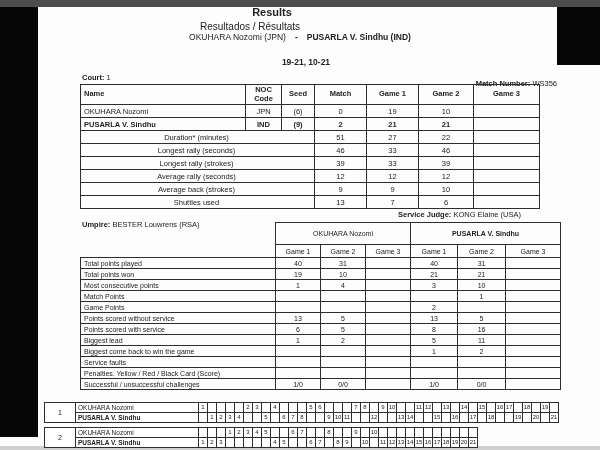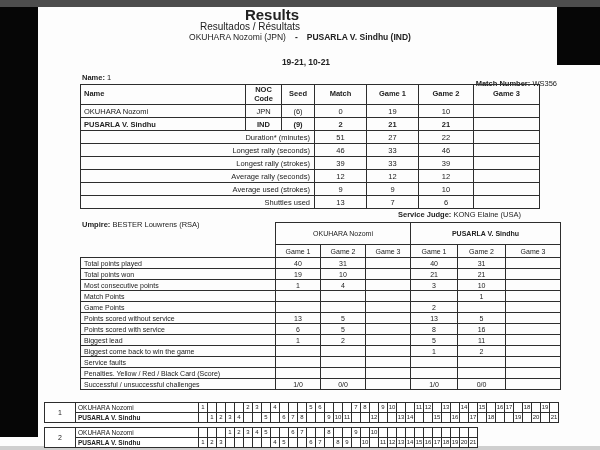--- a/index.html
+++ b/index.html
@@ -5,33 +5,33 @@
   * { margin:0; padding:0; box-sizing:border-box; }
   html,body { width:600px; height:450px; }
   body { position:relative; background:#fdfdfd; font-family:"Liberation Sans","DejaVu Sans",sans-serif; color:#222; overflow:hidden; }
   .b { font-weight:bold; }
   
   .frame-top { position:absolute; left:0; top:0; width:600px; height:7px; background:#4d4d4d; }
   .frame-left { position:absolute; left:0; top:7px; width:38px; height:430px; background:#060606; }
   .frame-right { position:absolute; left:557px; top:7px; width:43px; height:58px; background:#060606; }
   .frame-bottom { position:absolute; left:0; top:446px; width:600px; height:4px; background:#cfcfcf; }
   
-  .title { position:absolute; top:6px; left:0; width:544px; text-align:center; font-size:15px; font-weight:bold; }
+  .title { position:absolute; top:6px; left:0; width:544px; text-align:center; font-size:11px; font-weight:bold; }
   .subtitle { position:absolute; top:21px; left:0; width:500px; text-align:center; font-size:10px; }
   .players { position:absolute; top:32px; left:0; width:600px; text-align:center; font-size:8.5px; }
   .players .sep { margin:0 9px; }
   .score { position:absolute; top:57px; left:0; width:600px; text-align:center; font-size:8.5px;padding-left:12px; }
   .court { position:absolute; top:73px; left:82px; font-size:7.5px; }
   .matchnum { position:absolute; top:79px; left:400px; width:157px; text-align:right; font-size:7.5px; }
   
   .t1 { position:absolute; left:80px; top:84px; width:459px; border-collapse:collapse; table-layout:fixed; font-size:7.5px; }
   .t1 th,.t1 td { border:1px solid #2d2d2d; height:13px; text-align:center; vertical-align:middle; padding:0 2px; overflow:hidden; white-space:nowrap; }
   .t1 thead th { height:20px; font-weight:bold; white-space:normal; line-height:1.15; }
   .t1 .left { text-align:left; padding-left:3px; }
-  .t1 .statlbl { text-align:right; padding-right:4px; }
+  .t1 .statlbl { text-align:center; padding-right:4px; }
   
   .umpire { position:absolute; top:220px; left:82px; font-size:7.5px; }
   .sjudge { position:absolute; top:210px; left:398px; font-size:7.5px;text-align:right; }
   
   .t2 { position:absolute; left:80px; top:222px; width:480px; border-collapse:collapse; table-layout:fixed; font-size:7px; }
   .t2 th,.t2 td { border:1px solid #2d2d2d; height:11px; text-align:center; vertical-align:middle; padding:0 2px; overflow:hidden; white-space:nowrap; }
   .t2 th.gh { height:22px; font-weight:normal; }
   .t2 th.gh.b { font-weight:bold; }
   .t2 th.sub { height:13px; font-weight:normal; }
   .t2 .nb { border:none; background:transparent; }
@@ -56,21 +56,21 @@
 <div class="frame-right"></div>
 <div class="frame-bottom"></div>
 
 <div class="title">Results</div>
 <div class="subtitle">Resultados / Résultats</div>
 <div class="players">
   <span>OKUHARA Nozomi (JPN)</span><span class="b sep">-</span><span class="b">PUSARLA V. Sindhu (IND)</span>
 </div>
 <div class="score b">19-21, 10-21</div>
 <div class="court">
-  <span class="b">Name:</span>
+  <span class="b">Court:</span>
   <span>1</span>
 </div>
 <div class="matchnum">
   <span class="b">Match Number:</span>
   <span>WS356</span>
 </div>
 
 <table class="t1">
   <colgroup>
     <col style="width:165px">
@@ -140,21 +140,21 @@
 
       <tr>
         <td class="statlbl" colspan="3">Average rally (seconds)</td>
         <td>12</td>
         <td>12</td>
         <td>12</td>
         <td></td>
       </tr>
 
       <tr>
-        <td class="statlbl" colspan="3">Average used (strokes)</td>
+        <td class="statlbl" colspan="3">Average back (strokes)</td>
         <td>9</td>
         <td>9</td>
         <td>10</td>
         <td></td>
       </tr>
 
       <tr>
         <td class="statlbl" colspan="3">Shuttles used</td>
         <td>13</td>
         <td>7</td>

